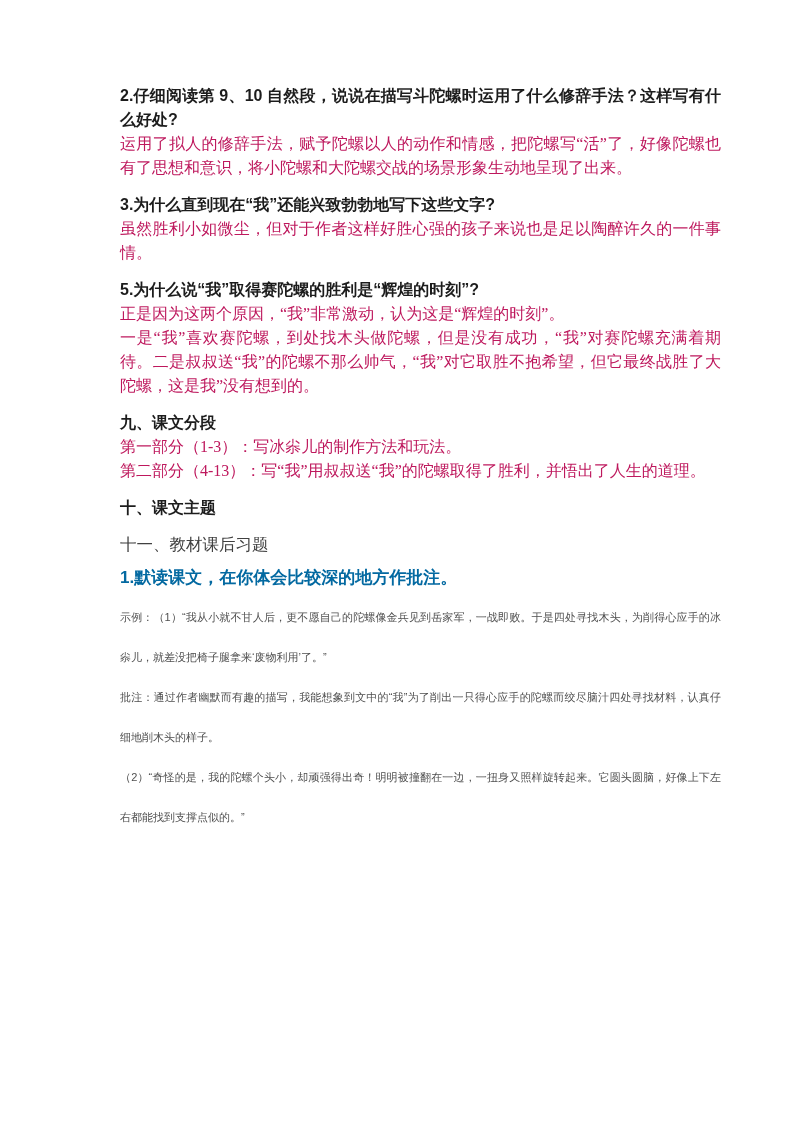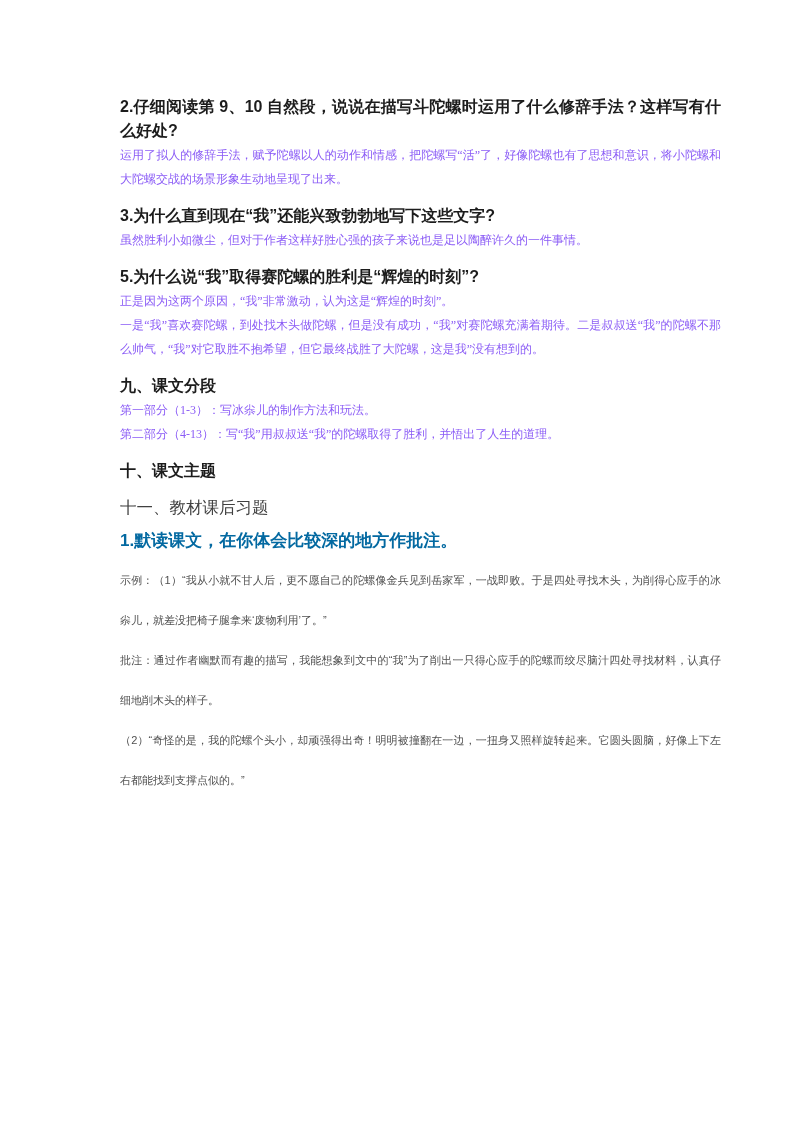--- a/index.html
+++ b/index.html
@@ -1,42 +1,42 @@
 <!DOCTYPE html>
 <html><head>
 <meta charset="utf-8">
 <style>
   * { box-sizing: border-box; }
   html, body { margin: 0; padding: 0; background: #ffffff; }
   .page {
     position: relative;
     width: 793px;
     height: 1064px;
-    margin: 11px auto;
+    margin: 0 auto;
     background: #ffffff;
     padding: 84px 72px 0 120px;
     overflow: hidden;
   }
   .qa { margin: 0 0 13px 0; }
   .qa-q, .outline-title {
     margin: 0;
     font-family: "Liberation Sans", "DejaVu Sans", sans-serif;
     font-weight: bold;
     font-size: 16px;
     line-height: 24px;
     color: #1c1c1c;
     text-align: justify;
   }
   .qa-a, .outline-line {
     margin: 0;
     font-family: "Liberation Serif", "DejaVu Serif", serif;
     font-weight: normal;
-    font-size: 12px;
+    font-size: 16px;
     line-height: 24px;
-    color: #8b5cf6;
+    color: #be185d;
     text-align: justify;
   }
   .outline { margin: 0 0 13px 0; }
   .hw-title {
     margin: 0 0 8px 0;
     font-family: "Liberation Serif", "DejaVu Serif", serif;
     font-weight: normal;
     font-size: 16.5px;
     line-height: 24px;
     color: #404040;

